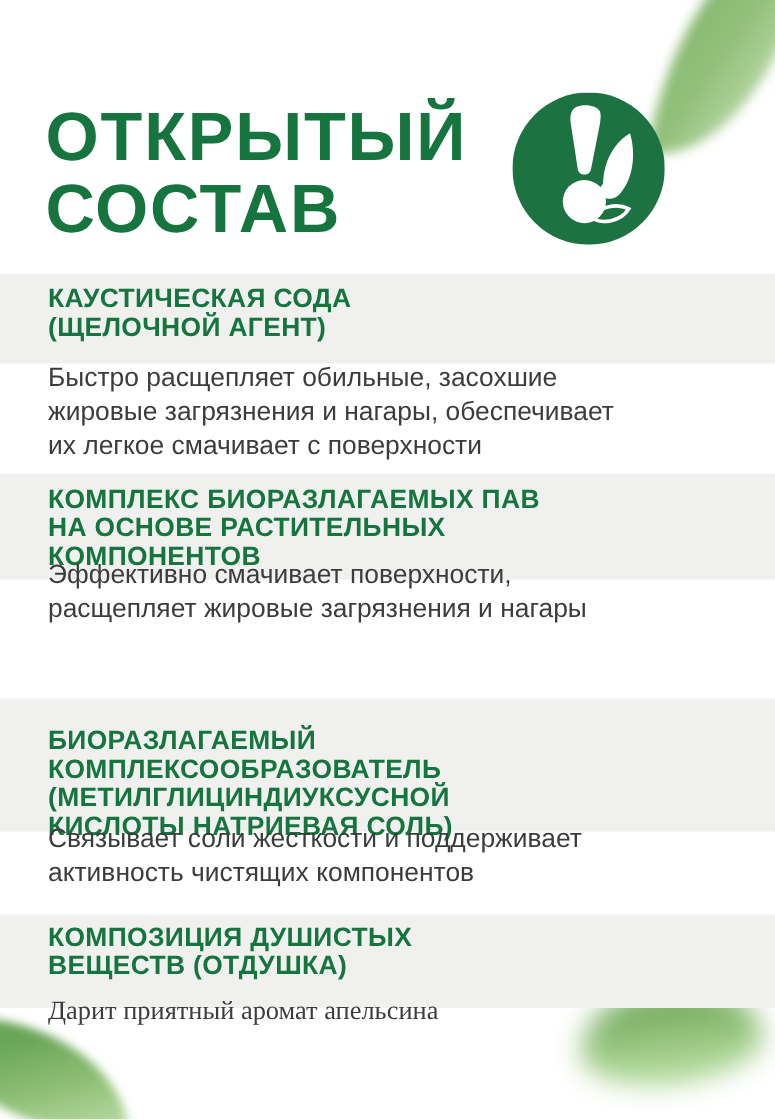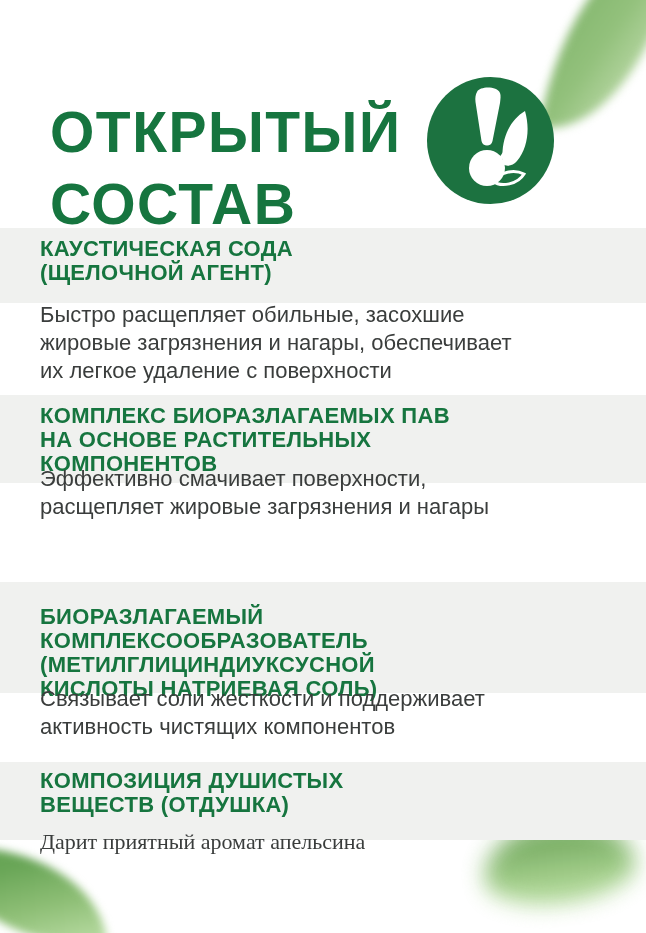--- a/index.html
+++ b/index.html
@@ -29,22 +29,22 @@
   .leaf-bottom-right{
     left:483px;top:821px;width:152px;height:82px;
     border-radius:50% 50% 50% 50% / 62% 62% 38% 38%;
     background:linear-gradient(180deg,#74ab5e 25%,#a9d48f 80%);
     transform:rotate(-7deg);
     filter:blur(11px);
     opacity:.95;
   }
   
   .title{
-    position:absolute;left:38px;top:84px;margin:12px;
-    font-size:57px;line-height:72px;font-weight:bold;
+    position:absolute;left:38px;top:84px;margin:0;
+    font-size:57px;line-height:60px;font-weight:bold;
     letter-spacing:1.5px;color:#16753f;
     white-space:pre-line;
   }
   .badge{
     position:absolute;left:427px;top:77px;width:127px;height:127px;
   }
   
   .band{
     position:absolute;left:0;width:646px;
     background:#f0f1ef;
@@ -98,21 +98,21 @@
     </svg>
   </div>
 
   <section>
     <div class="band band-1">
       <h2 class="heading">КАУСТИЧЕСКАЯ СОДА
 (ЩЕЛОЧНОЙ АГЕНТ)</h2>
     </div>
     <p class="body-text body-1">Быстро расщепляет обильные, засохшие
 жировые загрязнения и нагары, обеспечивает
-их легкое удаление с поверхности</p>
+их легкое смачивает с поверхности</p>
   </section>
 
   <section>
     <div class="band band-2">
       <h2 class="heading">КОМПЛЕКС БИОРАЗЛАГАЕМЫХ ПАВ
 НА ОСНОВЕ РАСТИТЕЛЬНЫХ
 КОМПОНЕНТОВ</h2>
     </div>
     <p class="body-text body-2">Эффективно смачивает поверхности,
 расщепляет жировые загрязнения и нагары</p>

